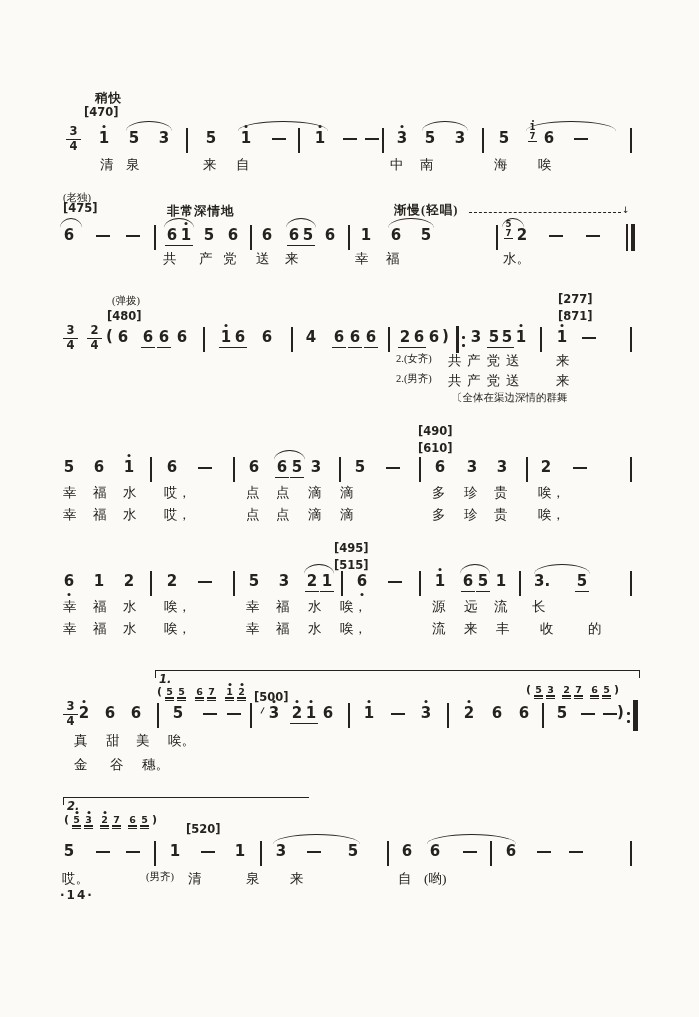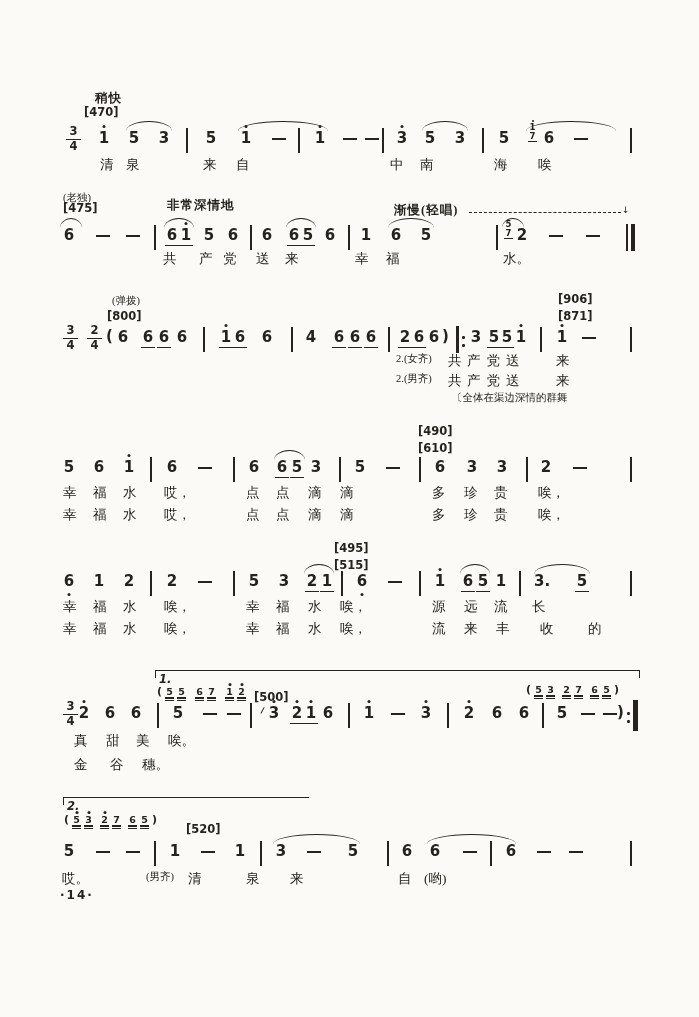--- a/index.html
+++ b/index.html
@@ -75,21 +75,21 @@
     <div class="abs lyric lsmall" style="left: 63px; top: 158px; letter-spacing: 0px; margin-top: 35px;">(老独)</div>
     <div class="abs lyric" style="left: 100px; top: 158px; letter-spacing: 0px;">清</div>
     <div class="abs lyric" style="left: 126px; top: 158px; letter-spacing: 0px;">泉</div>
     <div class="abs lyric" style="left: 203px; top: 158px; letter-spacing: 0px;">来</div>
     <div class="abs lyric" style="left: 236px; top: 158px; letter-spacing: 0px;">自</div>
     <div class="abs lyric" style="left: 390px; top: 158px; letter-spacing: 0px;">中</div>
     <div class="abs lyric" style="left: 420px; top: 158px; letter-spacing: 0px;">南</div>
     <div class="abs lyric" style="left: 494px; top: 158px; letter-spacing: 0px;">海</div>
     <div class="abs lyric" style="left: 538px; top: 158px; letter-spacing: 0px;">唉</div>
     <div class="abs mark" style="left: 63px; top: 201px;">[475]</div>
-    <div class="abs ann" style="left: 167px; top: 197px;">非常深情地</div>
+    <div class="abs ann" style="left: 167px; top: 203px;">非常深情地</div>
     <div class="abs ann" style="left: 394px; top: 202px;">渐慢(轻唱)</div>
     <div class="abs dashline" style="left: 469px; top: 212px; width: 152px;"></div>
     <div class="abs" style="left: 622px; top: 205px; font: 9px &quot;DejaVu Sans&quot;, sans-serif;">↓</div>
     <div class="abs note" style="left: 63px; top: 228px;">6</div>
     <div class="abs bar" style="left: 96px; top: 235px; width: 14px; height: 2px;"></div>
     <div class="abs bar" style="left: 126px; top: 235px; width: 14px; height: 2px;"></div>
     <div class="abs bar" style="left: 154px; top: 225px; width: 1.6px; height: 25px;"></div>
     <div class="abs note" style="left: 166px; top: 228px;">6<span class="beam" style="position: absolute; bottom: -3px;"></span></div>
     <div class="abs note" style="left: 180px; top: 228px;">1<span class="dot" style="position: absolute; top: -6px;"></span><span class="beam" style="position: absolute; bottom: -3px;"></span></div>
     <div class="abs note" style="left: 203px; top: 228px;">5</div>
@@ -120,22 +120,22 @@
     <div class="abs arc" style="left: 502px; top: 218px; width: 22px;"></div>
     <div class="abs lyric" style="left: 163px; top: 252px; letter-spacing: 0px;">共</div>
     <div class="abs lyric" style="left: 199px; top: 252px; letter-spacing: 0px;">产</div>
     <div class="abs lyric" style="left: 223px; top: 252px; letter-spacing: 0px;">党</div>
     <div class="abs lyric" style="left: 256px; top: 252px; letter-spacing: 0px;">送</div>
     <div class="abs lyric" style="left: 285px; top: 252px; letter-spacing: 0px;">来</div>
     <div class="abs lyric" style="left: 355px; top: 252px; letter-spacing: 0px;">幸</div>
     <div class="abs lyric" style="left: 386px; top: 252px; letter-spacing: 0px;">福</div>
     <div class="abs lyric" style="left: 503px; top: 252px; letter-spacing: 0px;">水。</div>
     <div class="abs smalltxt" style="left: 112px; top: 294px;">(弹拨)</div>
-    <div class="abs mark" style="left: 107px; top: 309px;">[800]</div>
-    <div class="abs mark" style="left: 558px; top: 292px;">[906]</div>
+    <div class="abs mark" style="left: 107px; top: 309px;">[480]</div>
+    <div class="abs mark" style="left: 558px; top: 292px;">[277]</div>
     <div class="abs mark" style="left: 558px; top: 309px;">[871]</div>
     <div class="abs ts" style="left: 63px; top: 325px;">
       <span class="" style="position: static; display: block;">3</span>
       <span class="tsline" style="position: static; display: block;"></span>
       <span class="" style="position: static; display: block;">4</span>
     </div>
     <div class="abs ts" style="left: 87px; top: 325px;">
       <span class="" style="position: static; display: block;">2</span>
       <span class="tsline" style="position: static; display: block;"></span>
       <span class="" style="position: static; display: block;">4</span>

